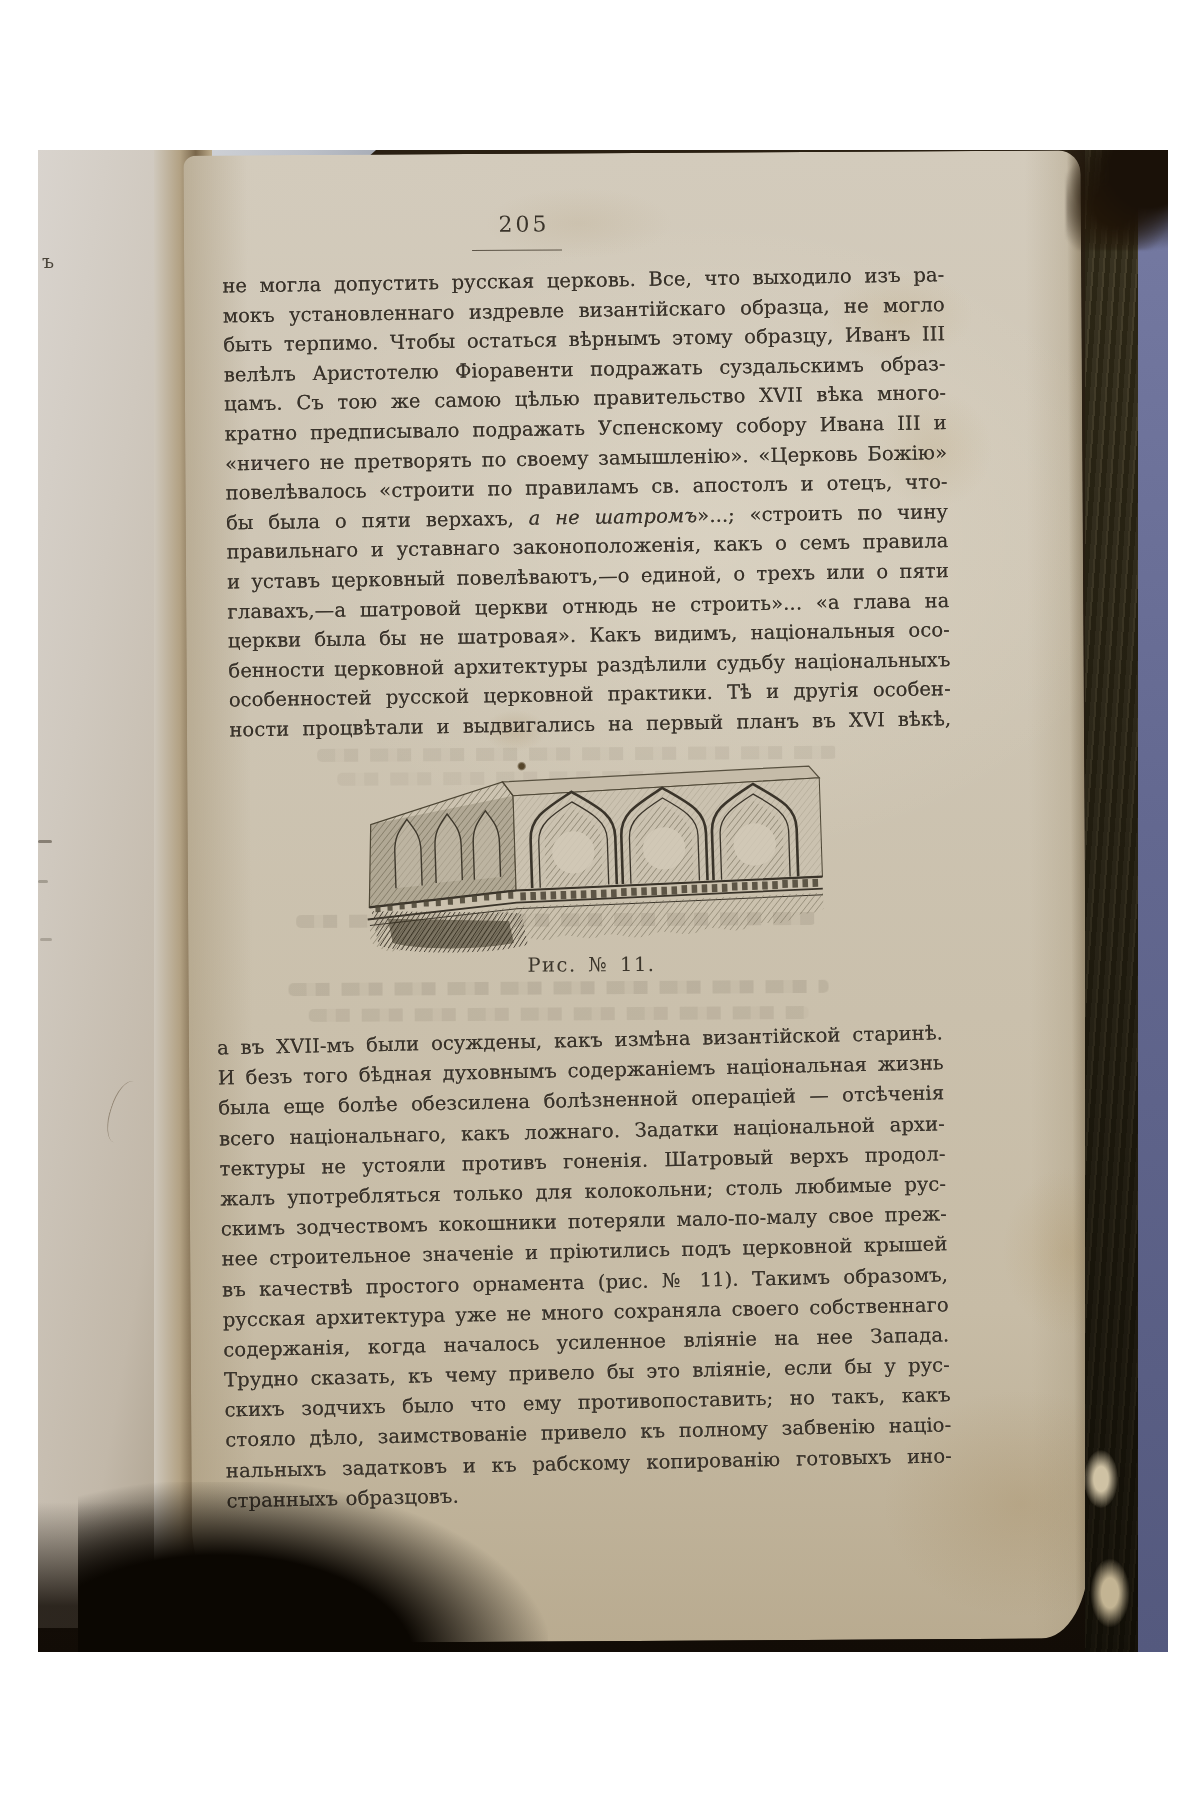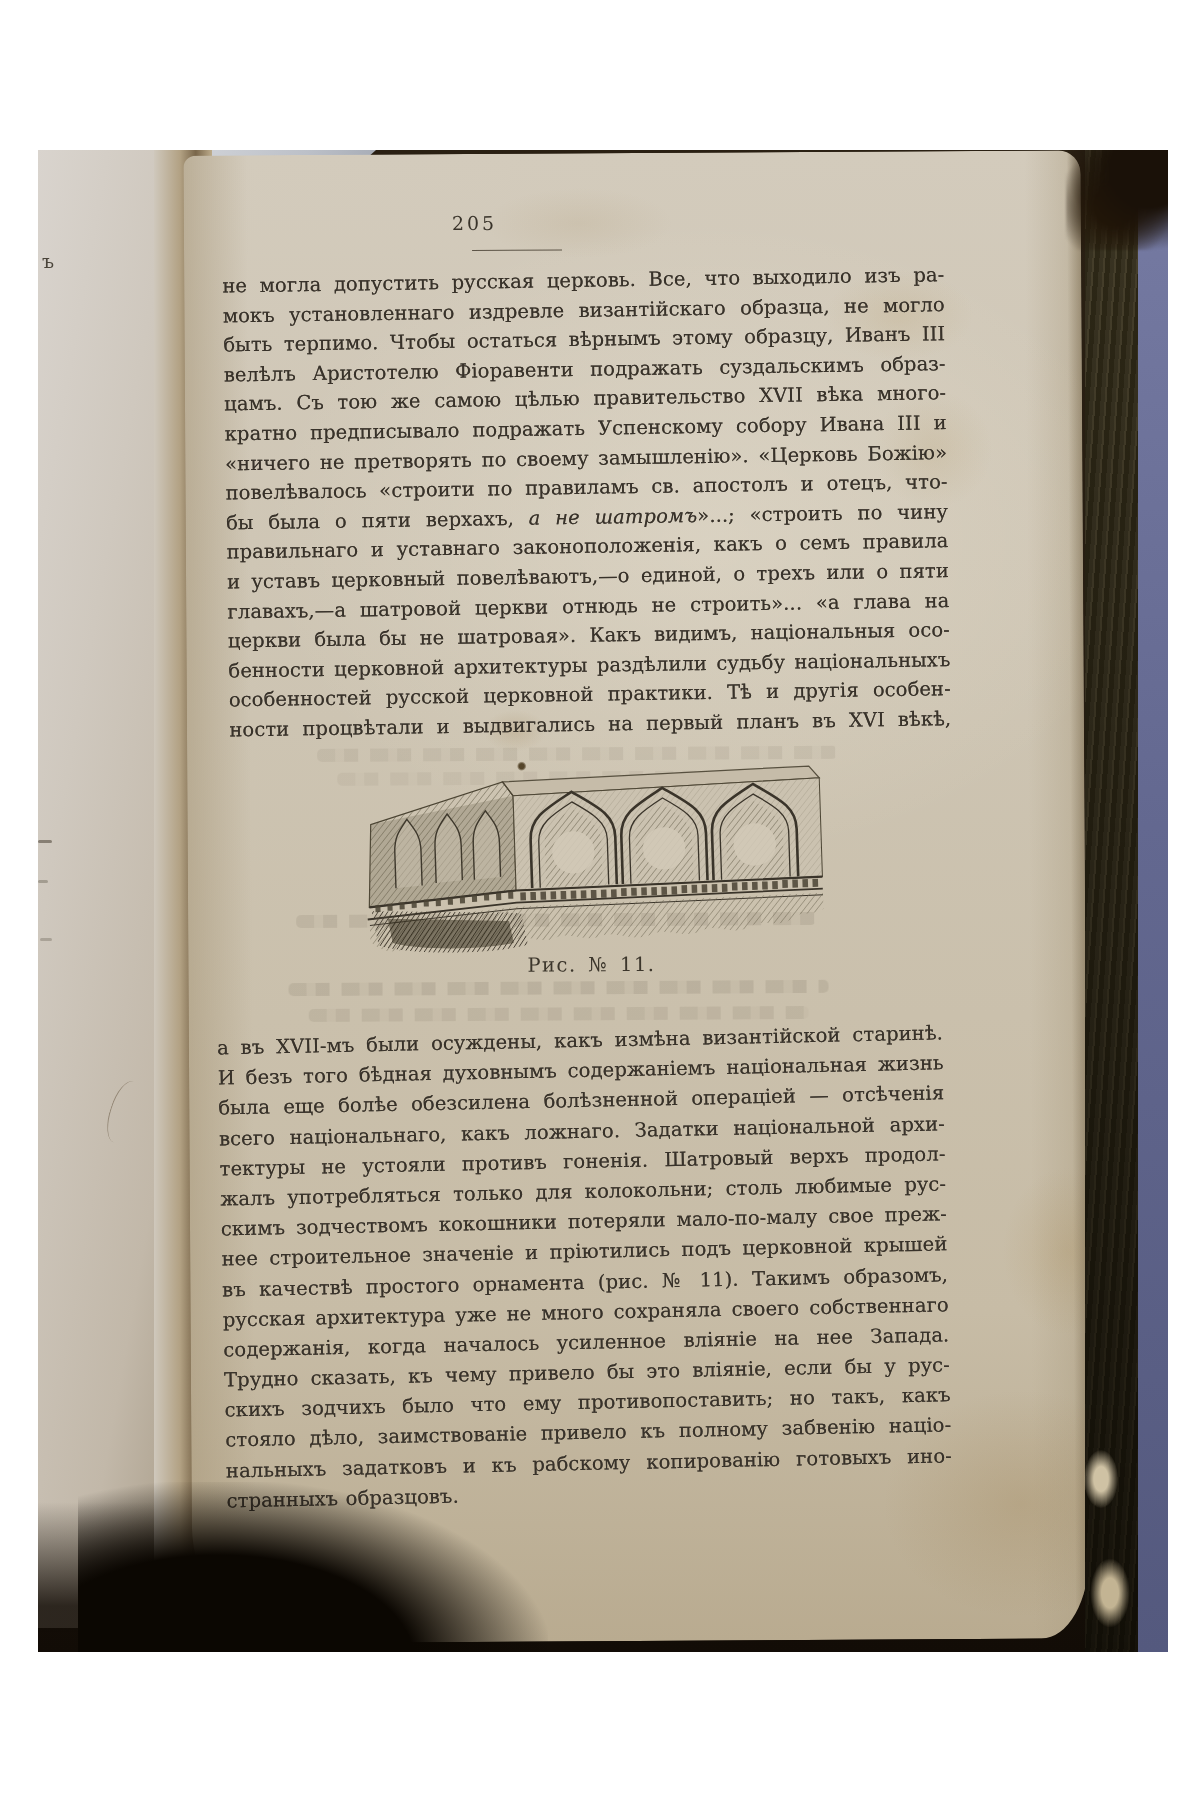--- a/index.html
+++ b/index.html
@@ -82,22 +82,22 @@
       radial-gradient(circle at 70% 25%,#1a1108 34%,rgba(26,17,8,0) 70%),
       radial-gradient(circle at 40% 60%,#231709 20%,rgba(35,23,9,0) 60%);
     filter:blur(1px);
   }
   .shadow-bl{
     position:absolute;left:40px;bottom:-10px;width:470px;height:180px;
     background:radial-gradient(ellipse at 30% 100%,#0b0702 42%,rgba(11,7,2,0) 72%);
   }
   
   .pageno{
-    position:absolute;left:268px;top:58px;width:130px;text-align:left;
-    font-size:19px;letter-spacing:3px;color:#39332a;
+    position:absolute;left:275px;top:58px;width:130px;text-align:center;
+    font-size:22px;letter-spacing:3px;color:#39332a;
   }
   .pageno-rule{
     position:absolute;left:288px;top:96px;width:90px;height:0;
     border-top:1.6px solid rgba(72,64,50,.85);
   }
   .col{position:absolute;color:#38322a;}
   .col1{left:38px;top:116px;width:722px;transform:rotate(-0.55deg);transform-origin:0 0;}
   .col2{left:28px;top:878px;width:726px;transform:rotate(-0.85deg);transform-origin:0 0;}
   .tl{
     height:29.6px;line-height:29.6px;font-size:19.5px;white-space:nowrap;

